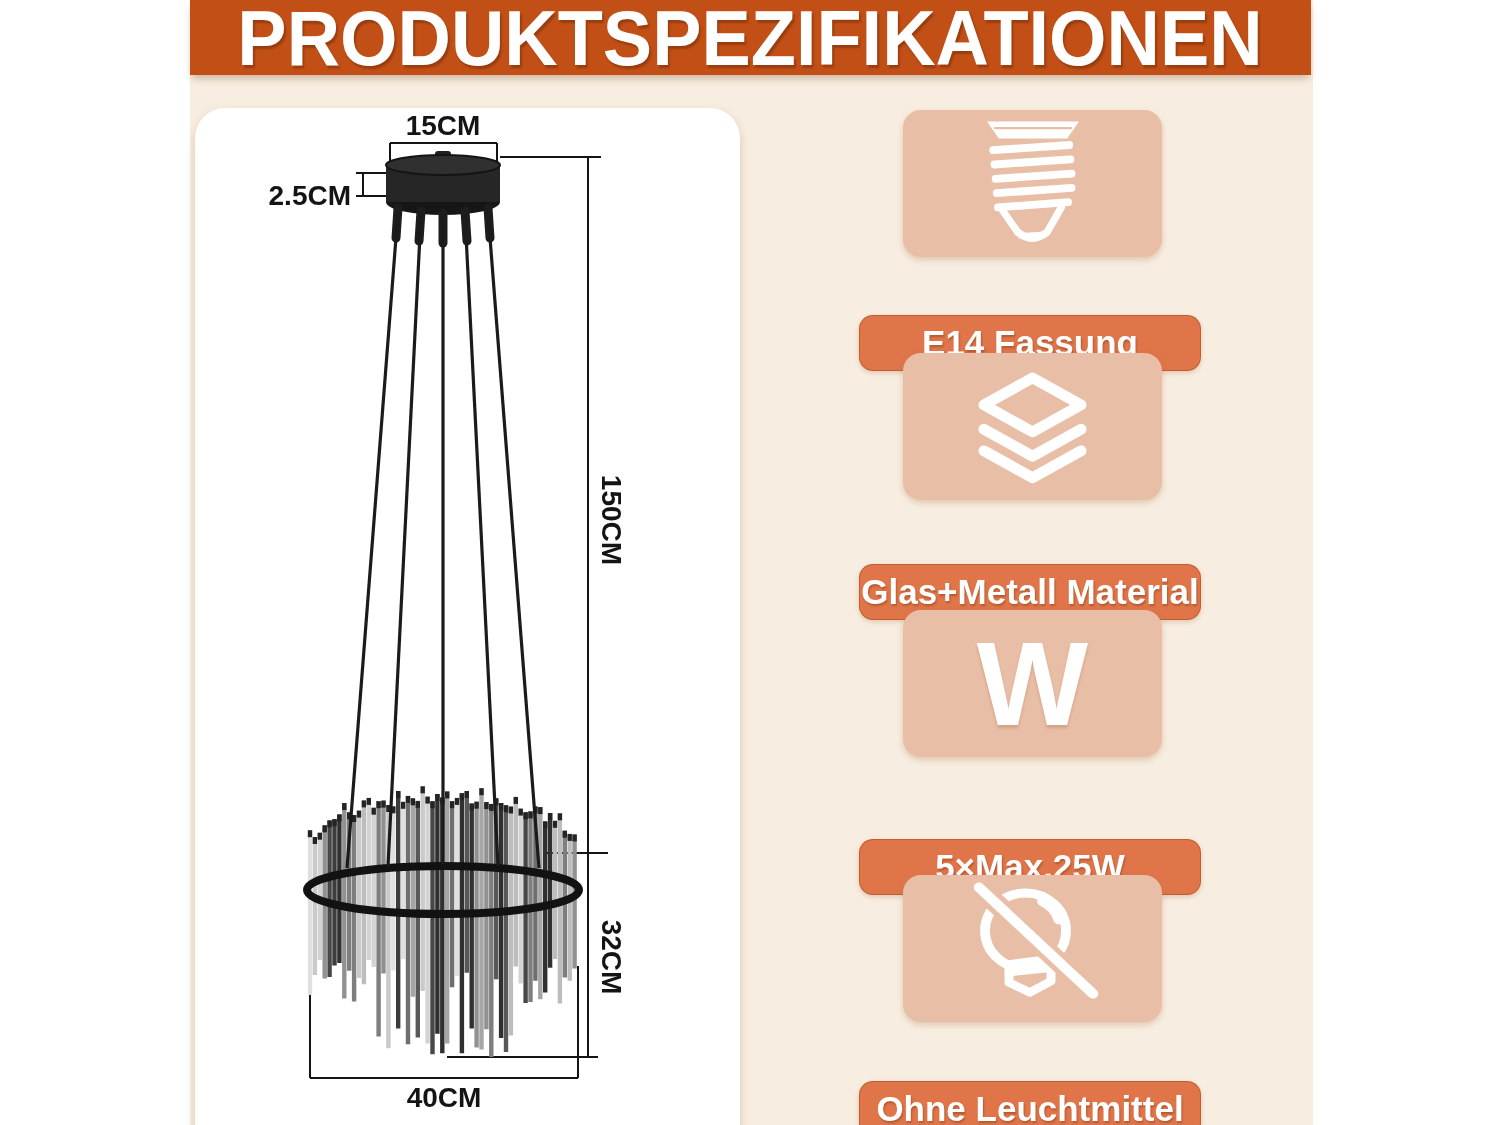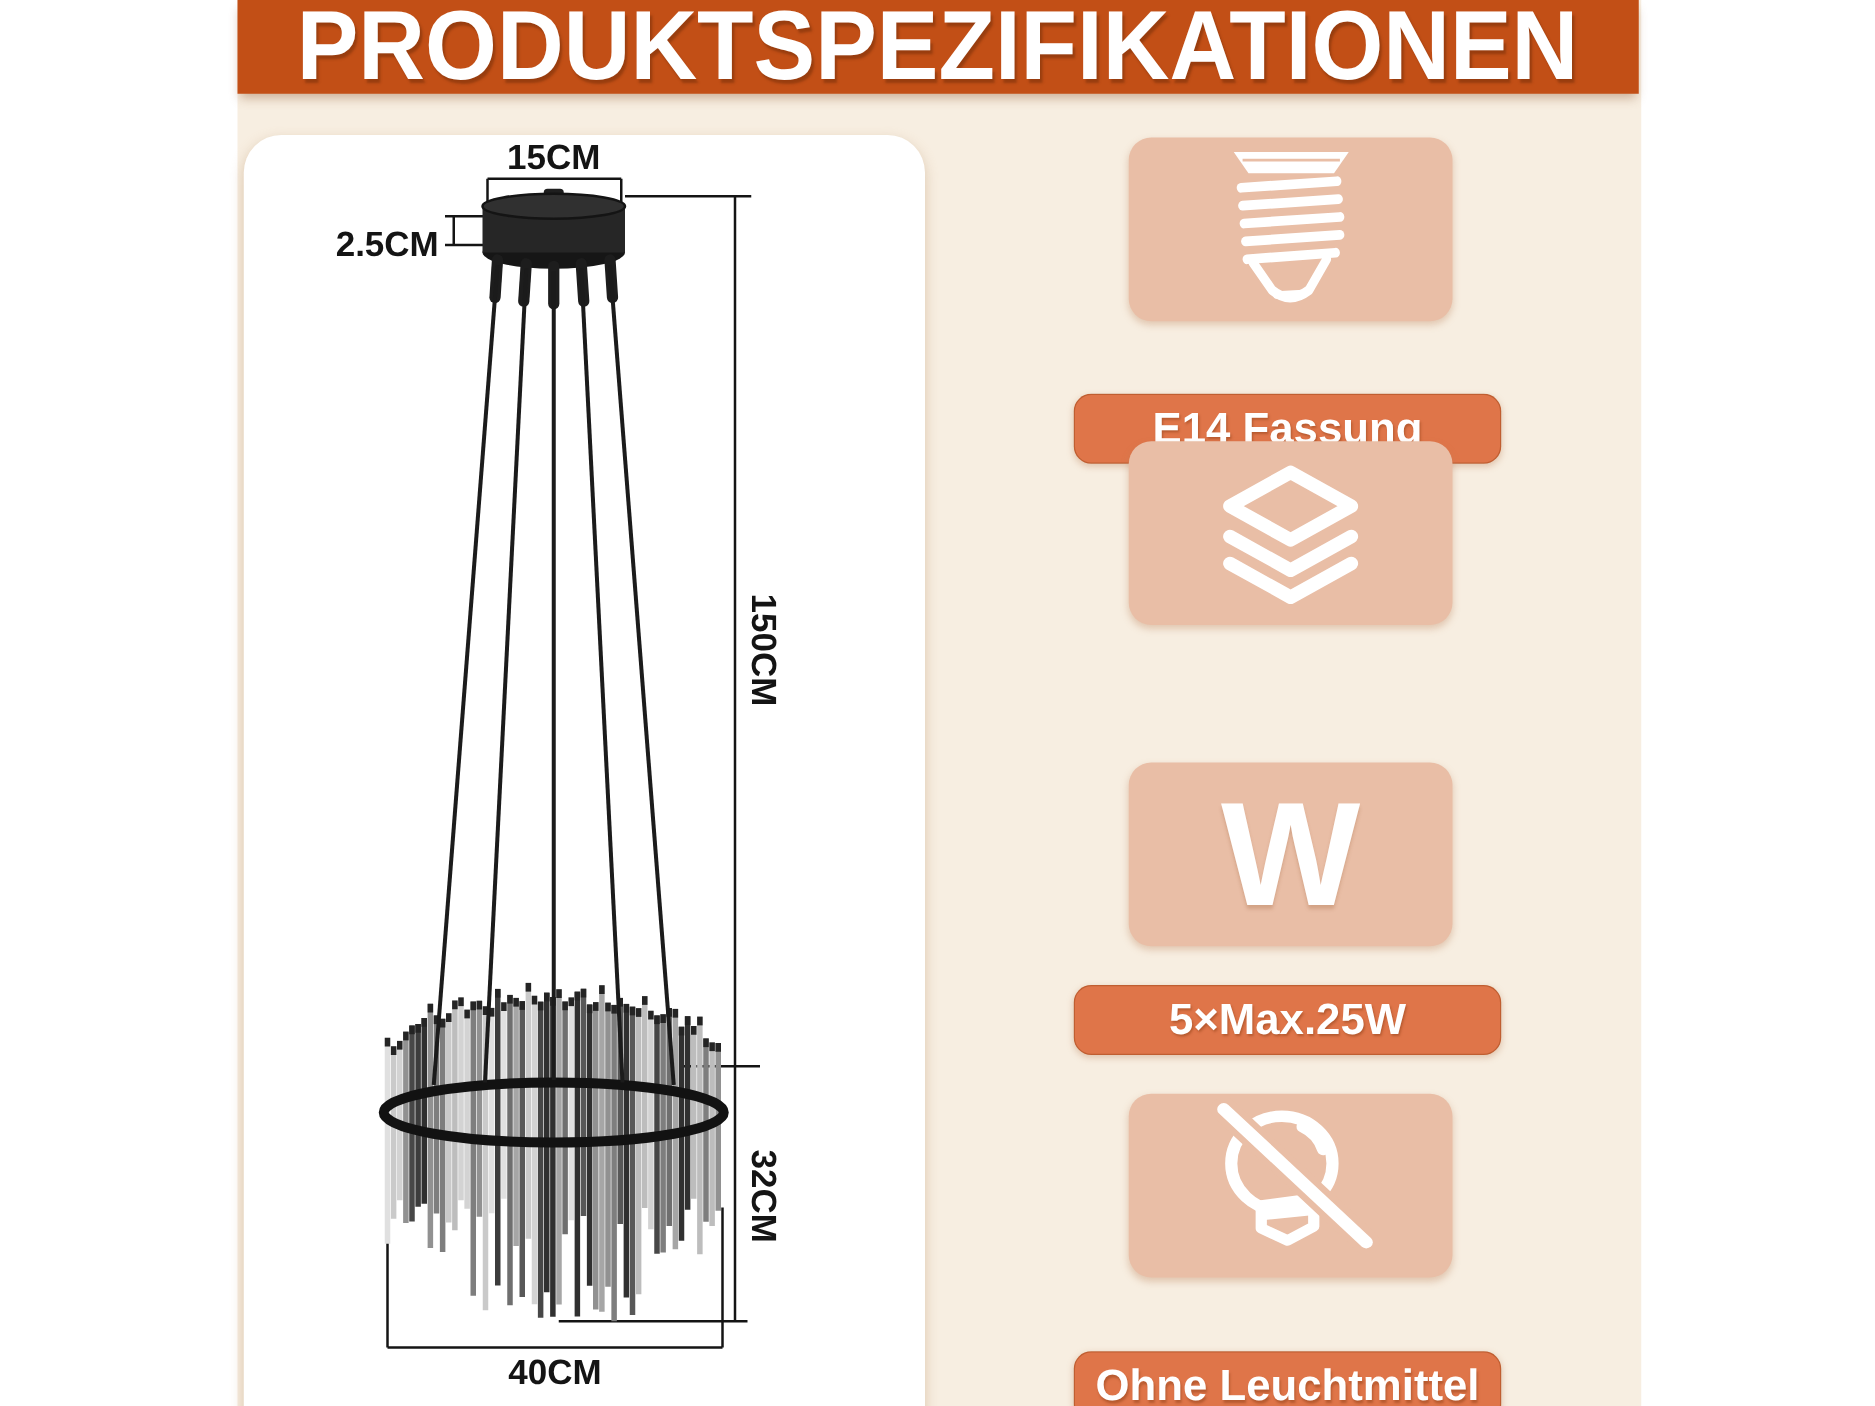--- a/index.html
+++ b/index.html
@@ -234,25 +234,28 @@
     <span>E14 Fassung</span>
   </div>
 
   <div class="feature-card" style="top:353px">
     <svg class="icon" width="135" height="135" viewBox="0 0 100 100" xmlns="http://www.w3.org/2000/svg">
       <path class="stroked" d="M50,14 L86,34 L50,54 L14,34 Z" stroke-width="8"></path>
       <path class="stroked" d="M14,52 L50,72 L86,52" stroke-width="8"></path>
       <path class="stroked" d="M14,68 L50,88 L86,68" stroke-width="8"></path>
     </svg>
   </div>
+  <div class="feature-label" style="top:528px">
+    <span>Glas+Metall Material</span>
+  </div>
 
   <div class="feature-card" style="top:610px">
     <div class="watt-letter">W</div>
   </div>
-  <div class="feature-label" style="top:752px">
+  <div class="feature-label" style="top:803px">
     <span>5×Max.25W</span>
   </div>
 
   <div class="feature-card" style="top:875px">
     <svg class="icon" width="150" height="140" viewBox="0 0 100 100" preserveAspectRatio="none" xmlns="http://www.w3.org/2000/svg">
       <circle class="stroked" cx="45" cy="37" r="27" stroke-width="6.5"></circle>
       <path class="stroked" d="M56,16 A22,22 0 0 1 67,29" stroke-width="6.5"></path>
       <path class="stroked" d="M34,61 L62,57 L62,73 L48,81 L34,74 Z" stroke-width="6"></path>
       <line class="stroked" x1="34" y1="67" x2="62" y2="64" stroke-width="5"></line>
       <line class="underlay" x1="14" y1="6" x2="90" y2="82" stroke-width="14"></line>

